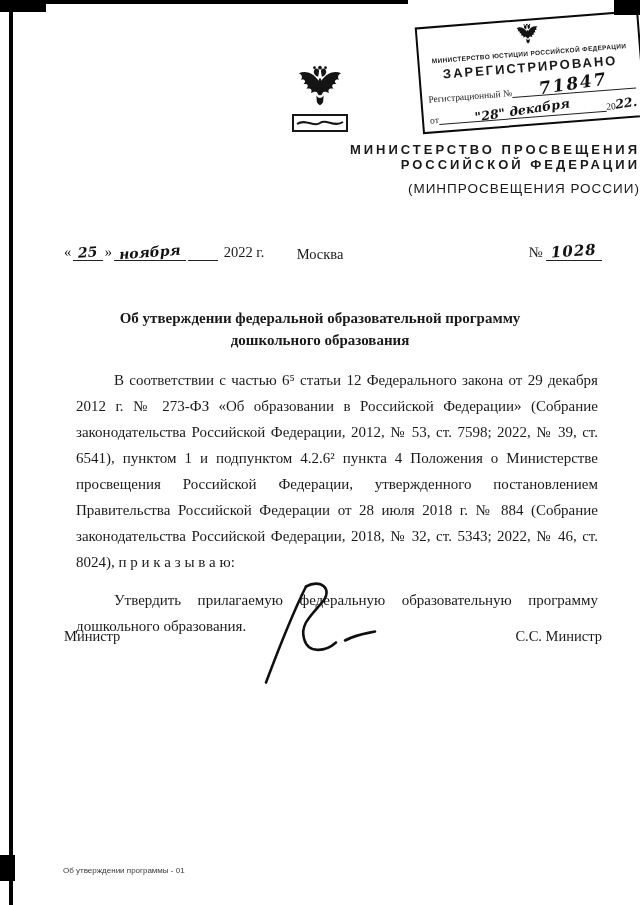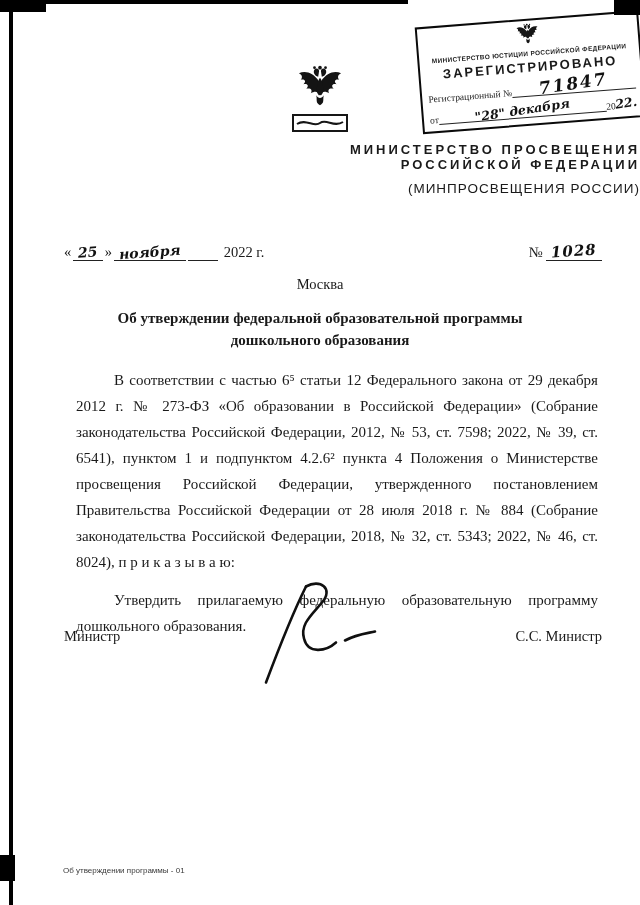--- a/index.html
+++ b/index.html
@@ -64,21 +64,21 @@
   .dateline { position:absolute; top:244px; left:64px; right:38px; display:flex; justify-content:space-between; font-size:14.5px; }
   .date-left  { display:flex; align-items:flex-end; gap:2px; }
   .underfill  { border-bottom:1px solid #222; padding:0 5px; display:inline-block; line-height:1.05; }
   .hand-day   { font-size:14px; }
   .hand-month { font-size:14px; }
   .hand-num   { font-size:15px; letter-spacing:1px; }
   .blankline  { display:inline-block; width:30px; border-bottom:1px solid #222; height:14px; }
   .date-year  { margin-left:4px; }
   .date-right { display:flex; align-items:flex-end; gap:4px; }
 
-  .city { position:absolute; top:276px; left:0; right:0; text-align:center; font-size:14.5px; }
+  .city { position:absolute; top:246px; left:0; right:0; text-align:center; font-size:14.5px; }
 
   
   .doc-title { position:absolute; top:307px; left:0; right:0; text-align:center; font-weight:bold; font-size:15px; line-height:22px; }
 
   
   .body-block { position:absolute; top:355px; left:64px; width:546px; font-size:15px; line-height:26px; text-align:justify; }
   .body-block p { text-indent:38px; margin:12px; }
 
   
   .signoff { position:absolute; top:628px; left:64px; right:38px; display:flex; justify-content:space-between; font-size:14.5px; }
@@ -168,21 +168,21 @@
     </div>
     <div class="date-right">
       <span>№</span>
       <span class="underfill"><span class="hand hand-num">1028</span></span>
     </div>
   </div>
 
   <div class="city">Москва</div>
 
   <div class="doc-title">
-    <div>Об утверждении федеральной образовательной программы</div>
+    <div>Об утверждении федеральной образовательной программу</div>
     <div>дошкольного образования</div>
   </div>
 
   <div class="body-block">
     <p>В соответствии с частью 6⁵ статьи 12 Федерального закона от 29 декабря 2012 г. № 273-ФЗ «Об образовании в Российской Федерации» (Собрание законодательства Российской Федерации, 2012, № 53, ст. 7598; 2022, № 39, ст. 6541), пунктом 1 и подпунктом 4.2.6² пункта 4 Положения о Министерстве просвещения Российской Федерации, утвержденного постановлением Правительства Российской Федерации от 28 июля 2018 г. № 884 (Собрание законодательства Российской Федерации, 2018, № 32, ст. 5343; 2022, № 46, ст. 8024), п р и к а з ы в а ю:</p>
     <p>Утвердить прилагаемую федеральную образовательную программу дошкольного образования.</p>
   </div>
 
   <div class="signoff">
     <span>Министр</span>

